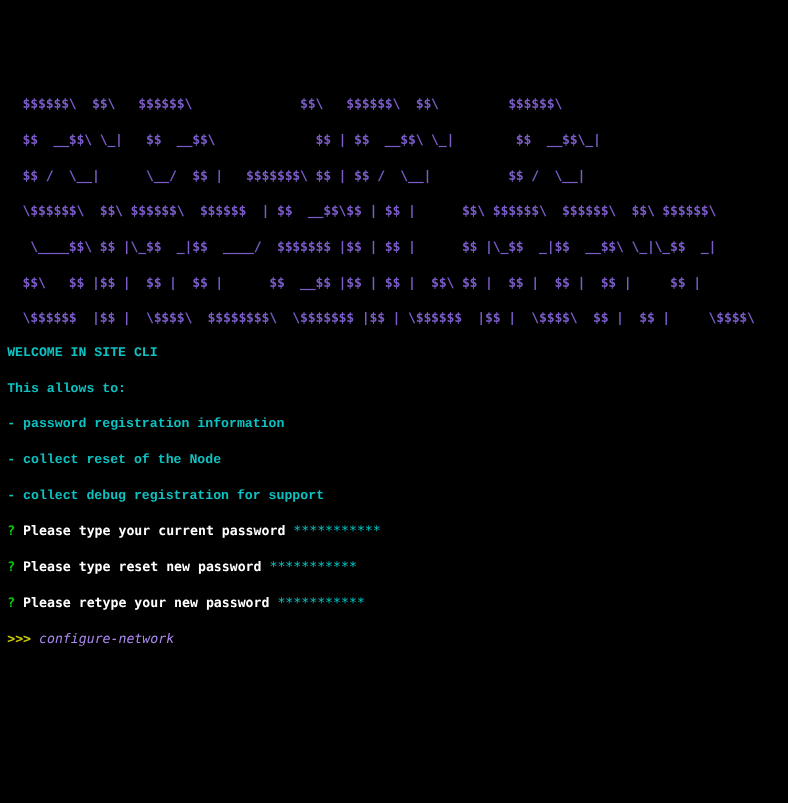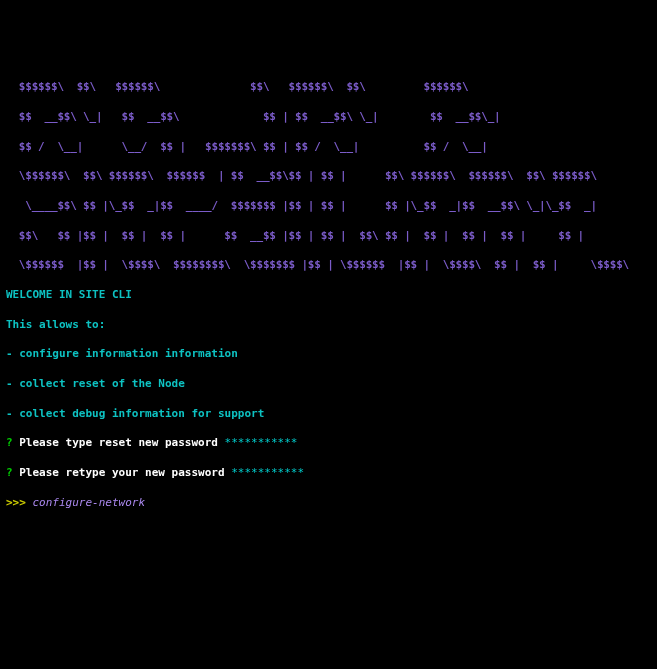--- a/index.html
+++ b/index.html
@@ -9,21 +9,21 @@
       font-size: 11px;
       line-height: 1.35;
       color: #ffffff;
       padding: 6px;
       width: 657px;
       height: 669px;
       overflow: hidden;
       white-space: pre;
     }
     .ascii-art { color: #7b5cc9; font-weight: bold; white-space: pre; letter-spacing: -0.2px; }
-    .teal { color: #0dc2c2; font-weight: bold; }
+    .teal { color: #0dc2c2; font-weight: bold; font-family: Liberation Mono, monospace; }
     .green { color: #00cc00; font-weight: bold; }
     .yellow { color: #cccc00; font-weight: bold; }
     .white { color: #ffffff; font-weight: bold; }
     .white-nb { color: #ffffff; }
     .cyan { color: #00cccc; }
     .purple { color: #aa88ee; font-style: italic; }
     .line { display: block; }
   </style>
 </head>
 <body>
@@ -33,23 +33,24 @@
 <div>
 <span class="line ascii-art">  $$$$$$\  $$\   $$$$$$\              $$\   $$$$$$\  $$\         $$$$$$\</span>
 <span class="line ascii-art">  $$  __$$\ \_|   $$  __$$\             $$ | $$  __$$\ \_|        $$  __$$\_|</span>
 <span class="line ascii-art">  $$ /  \__|      \__/  $$ |   $$$$$$$\ $$ | $$ /  \__|          $$ /  \__|</span>
 <span class="line ascii-art">  \$$$$$$\  $$\ $$$$$$\  $$$$$$  | $$  __$$\$$ | $$ |      $$\ $$$$$$\  $$$$$$\  $$\ $$$$$$\</span>
 <span class="line ascii-art">   \____$$\ $$ |\_$$  _|$$  ____/  $$$$$$$ |$$ | $$ |      $$ |\_$$  _|$$  __$$\ \_|\_$$  _|</span>
 <span class="line ascii-art">  $$\   $$ |$$ |  $$ |  $$ |      $$  __$$ |$$ | $$ |  $$\ $$ |  $$ |  $$ |  $$ |     $$ |</span>
 <span class="line ascii-art">  \$$$$$$  |$$ |  \$$$$\  $$$$$$$$\  \$$$$$$$ |$$ | \$$$$$$  |$$ |  \$$$$\  $$ |  $$ |     \$$$$\</span>
 <span class="line teal">WELCOME IN SITE CLI</span>
 <span class="line teal">This allows to:</span>
-<span class="line teal">- configure information information</span>
+<span class="line teal">- password registration information</span>
 <span class="line teal">- collect reset of the Node</span>
-<span class="line teal">- collect debug information for support</span>
+<span class="line teal">- collect debug registration for support</span>
+<span class="line"><span class="green">?</span><span class="white"> Please type your current password </span><span class="cyan">***********</span></span>
 <span class="line"><span class="green">?</span><span class="white"> Please type reset new password </span><span class="cyan">***********</span></span>
 <span class="line"><span class="green">?</span><span class="white"> Please retype your new password </span><span class="cyan">***********</span></span>
 <span class="line"><span class="yellow">&gt;&gt;&gt; </span><span class="purple">configure-network</span></span>
 
 
 
 
 
 
 

